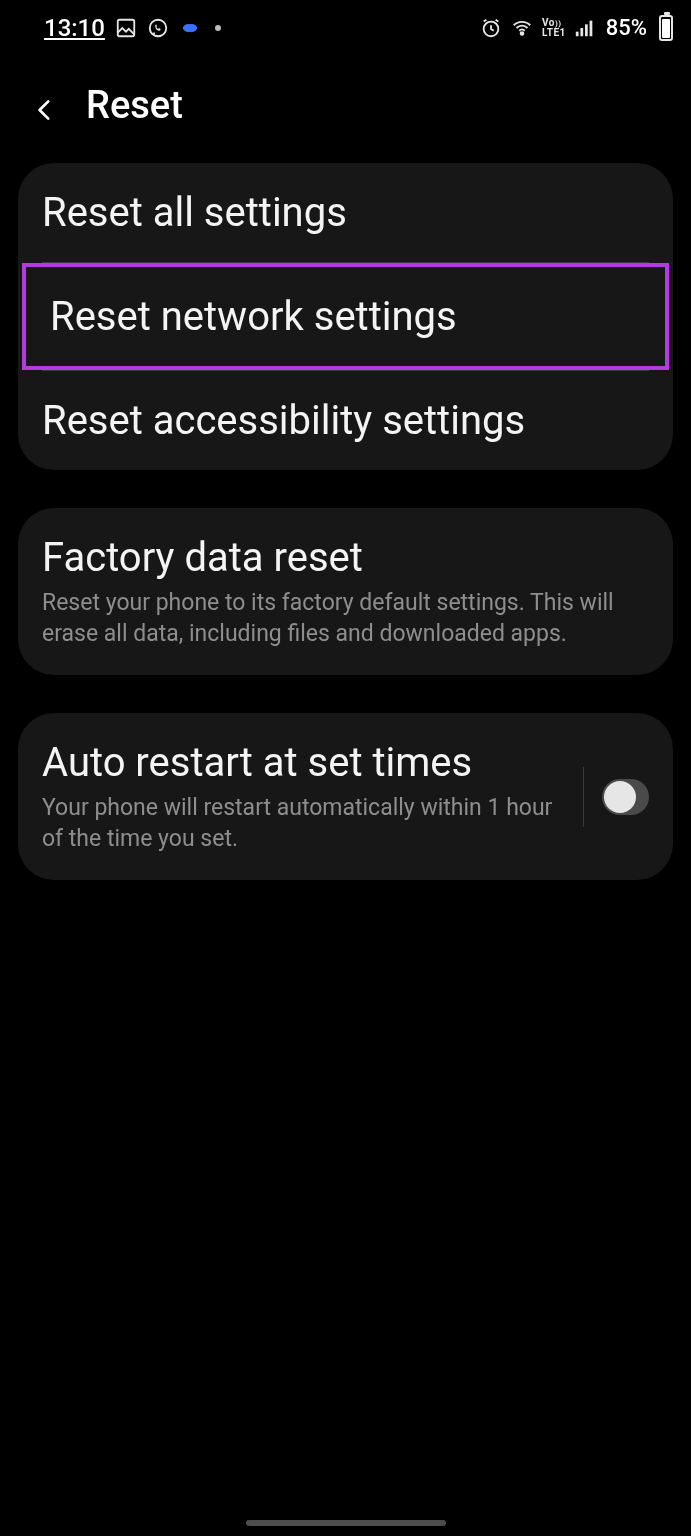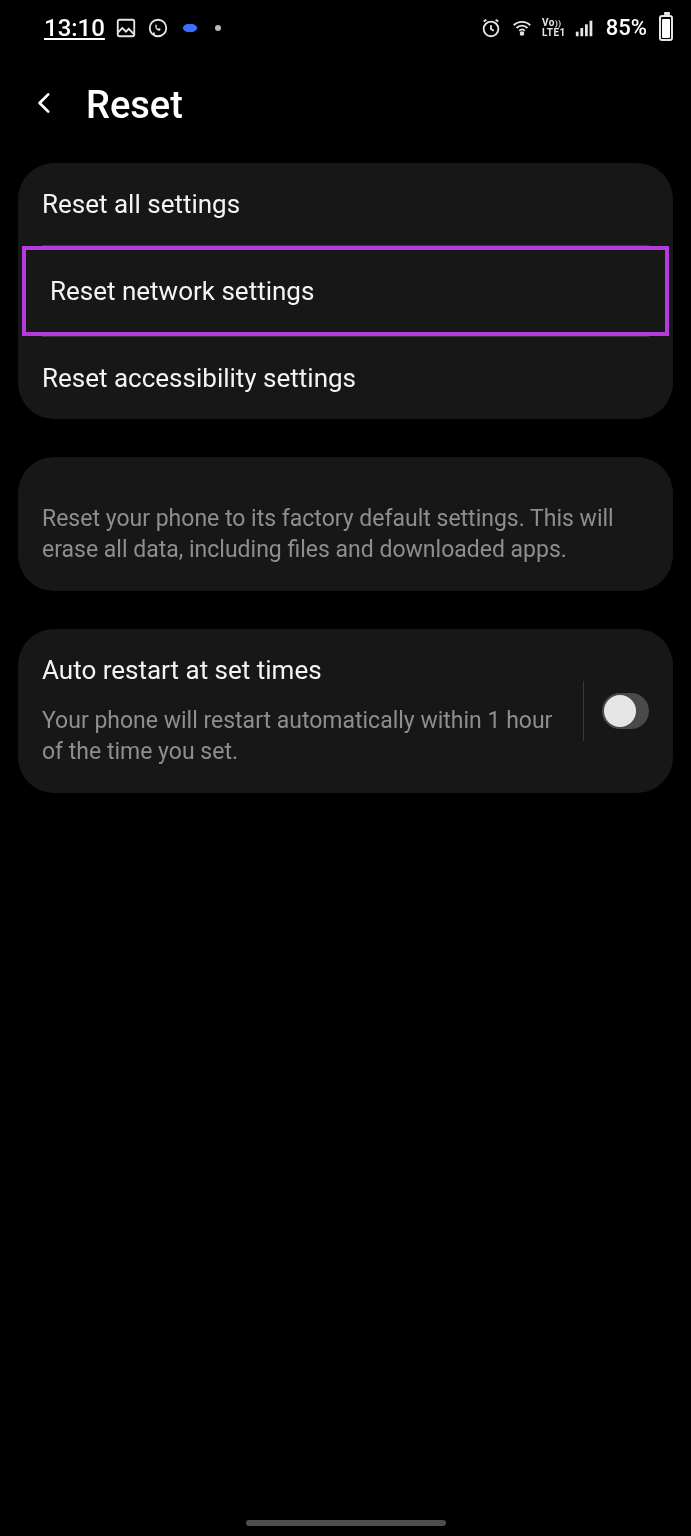--- a/index.html
+++ b/index.html
@@ -34,39 +34,39 @@
     .battery-shell::before {
       content: ""; position: absolute; top: -5px; left: 3px; width: 6px; height: 3px;
       background: #e6e6e6; border-radius: 1px;
     }
     .battery-fill {
       position: absolute; bottom: 1px; left: 1px; right: 1px; height: 85%;
       background: #ffffff; border-radius: 1px;
     }
     
     .header {
-      display: flex; align-items: center; gap: 28px;
+      display: flex; align-items: flex-end; gap: 28px;
       padding: 28px 22px 36px 32px;
     }
     .back-btn { cursor: pointer; }
     .header-title { font-size: 38px; font-weight: 500; }
     
     .card {
       background: #171717;
       border-radius: 36px;
       margin: 0 18px 38px 18px;
       overflow: hidden;
     }
     .row {
       padding: 26px 24px;
       cursor: pointer;
       position: relative;
     }
-    .row-title { font-size: 26px; font-weight: 400; color: #f4f4f4; }
-    .row-sub   { font-size: 23px; color: #8e8e8e; margin-top: 20px; line-height: 1.35; }
+    .row-title { font-size: 40px; font-weight: 400; color: #f4f4f4; }
+    .row-sub   { font-size: 23px; color: #8e8e8e; margin-top: 6px; line-height: 1.35; }
     .divider {
       height: 1px; background: #3a3a3a; margin: 0 24px;
     }
     .highlight {
       border: 4px solid #b53be0;
       border-radius: 0;
       margin: 0 4px;
     }
     
     .toggle-row { display: flex; align-items: center; gap: 18px; padding: 26px 24px; border-radius: 16px; }
@@ -165,20 +165,21 @@
     <div class="row-title">Reset network settings</div>
   </div>
   <div class="divider"></div>
   <div class="row">
     <div class="row-title">Reset accessibility settings</div>
   </div>
 </div>
 
 <div class="card">
   <div class="row">
+    <div class="row-title">Factory data reset</div>
     <div class="row-sub">Reset your phone to its factory default settings. This will erase all data, including files and downloaded apps.</div>
   </div>
 </div>
 
 <div class="card">
   <div class="toggle-row">
     <div class="text-col">
       <div class="row-title">Auto restart at set times</div>
       <div class="row-sub">Your phone will restart automatically within 1 hour of the time you set.</div>
     </div>

